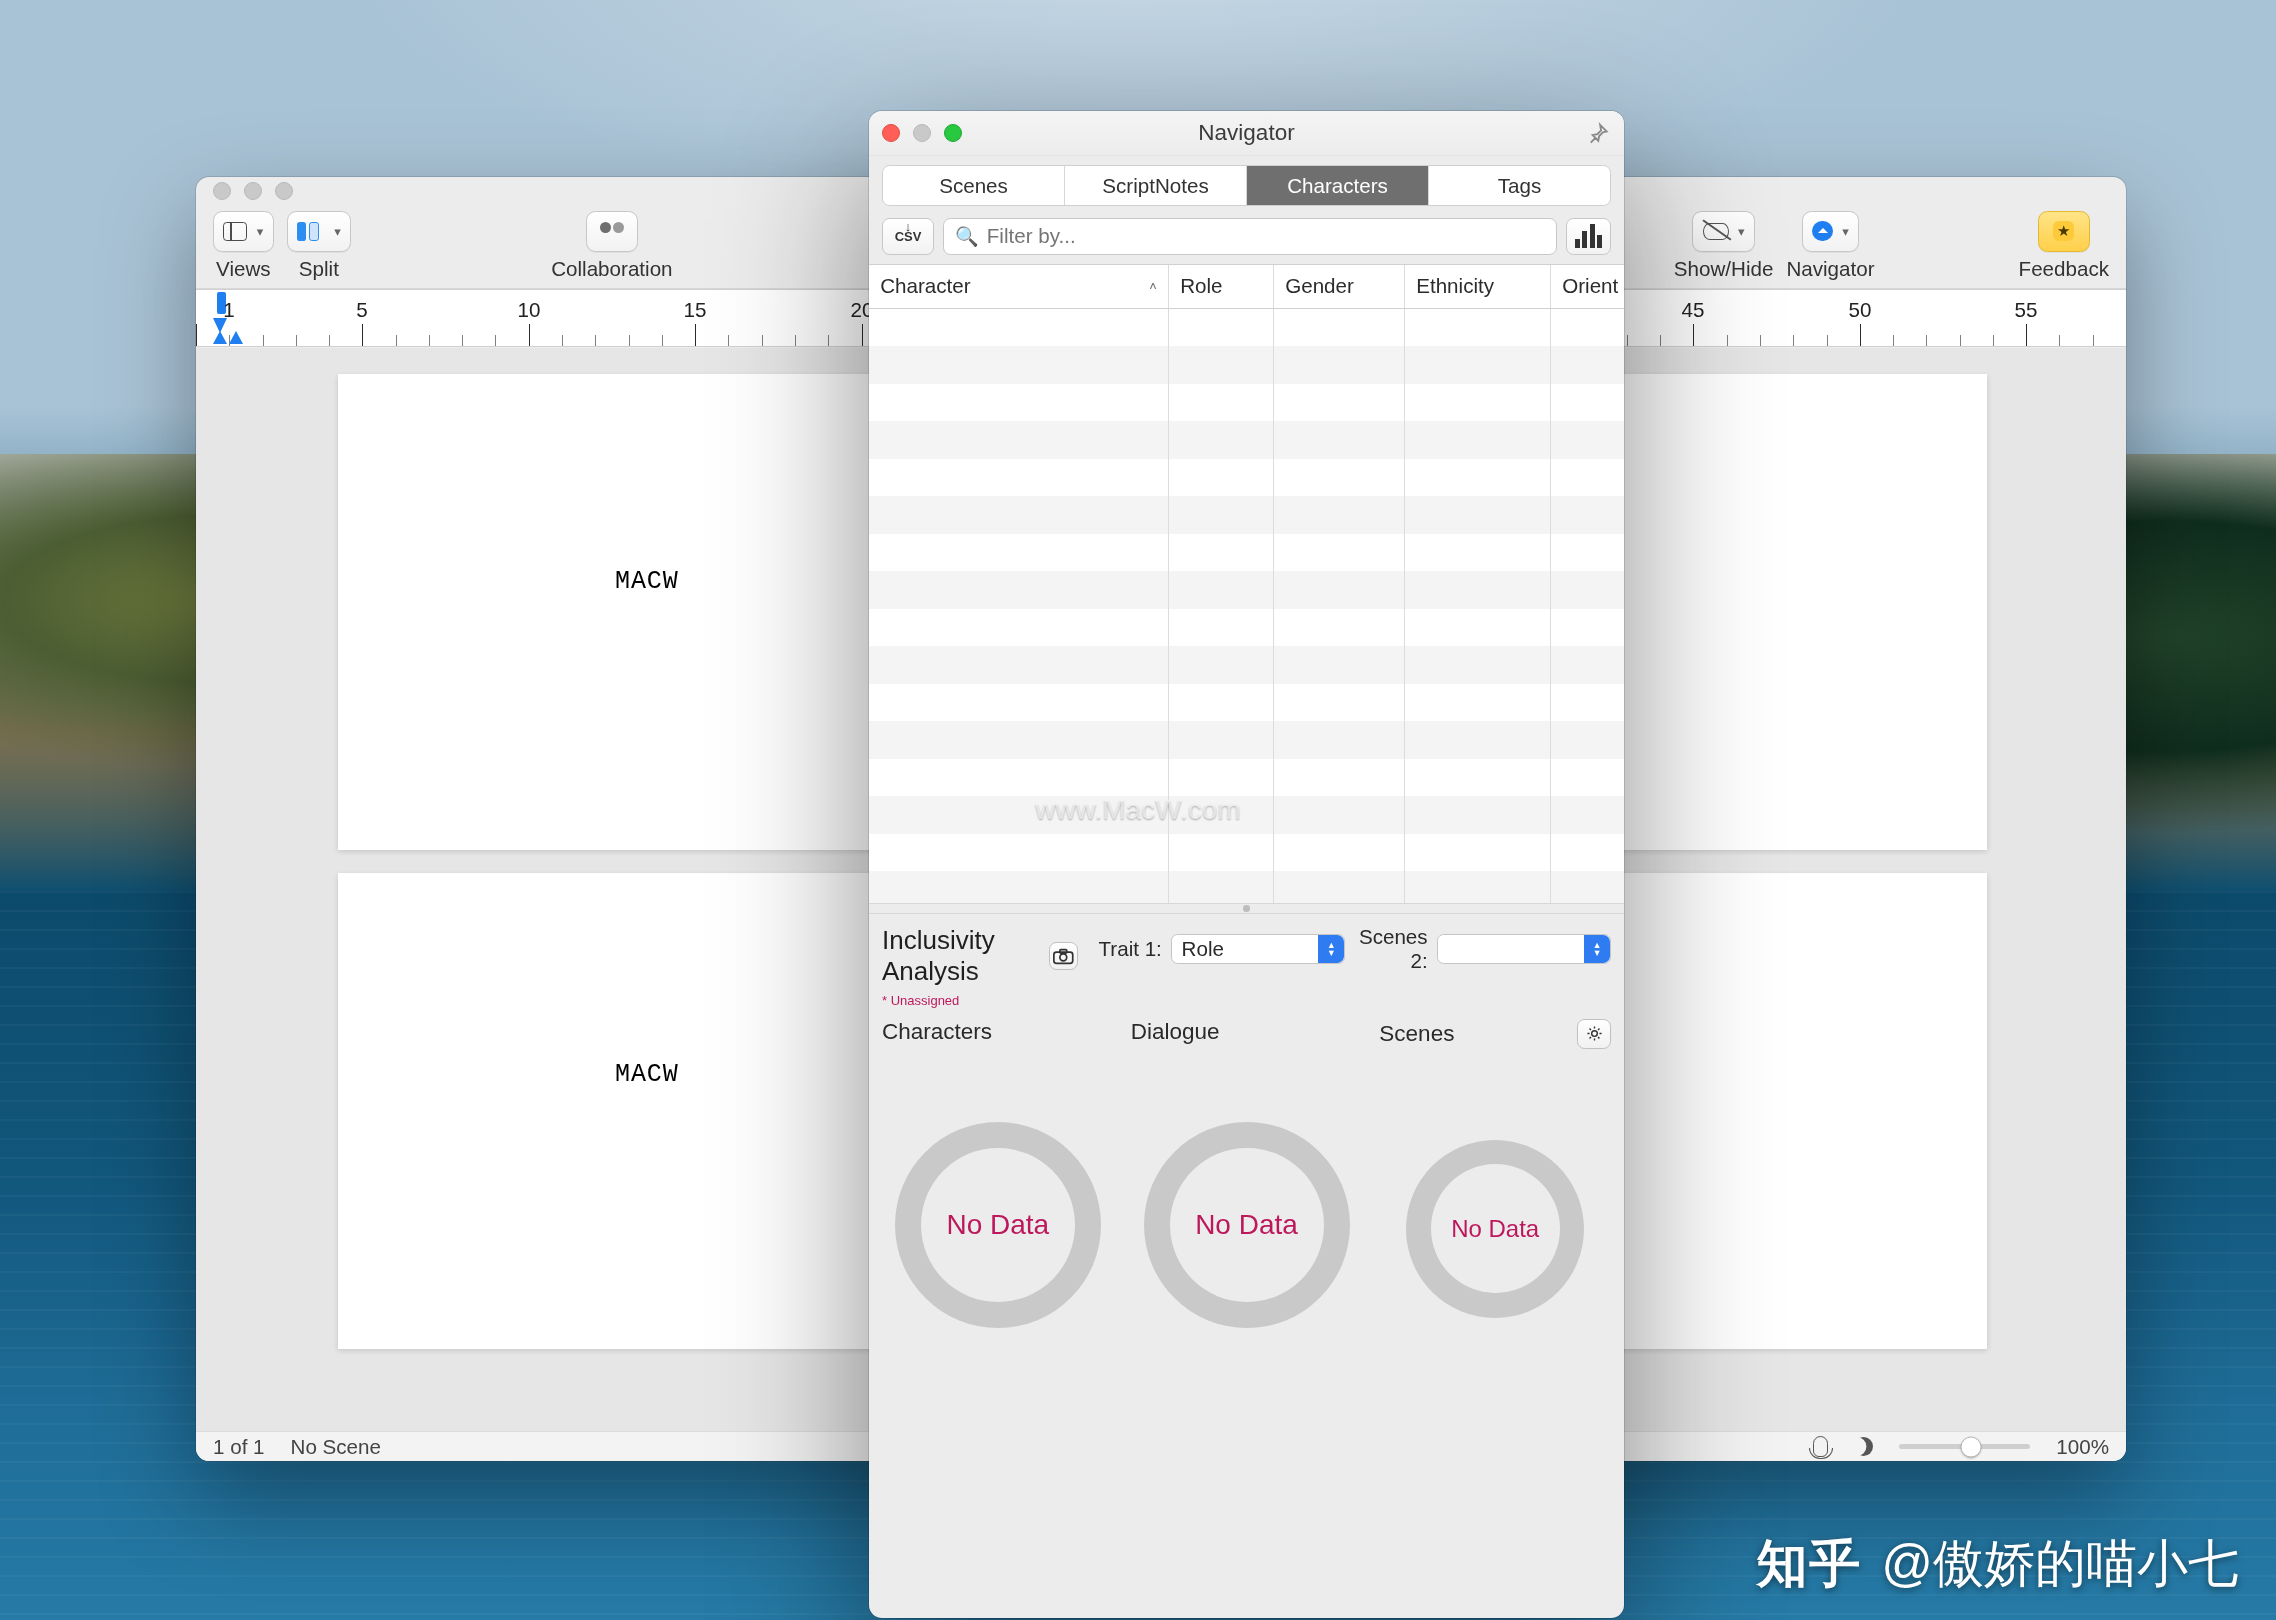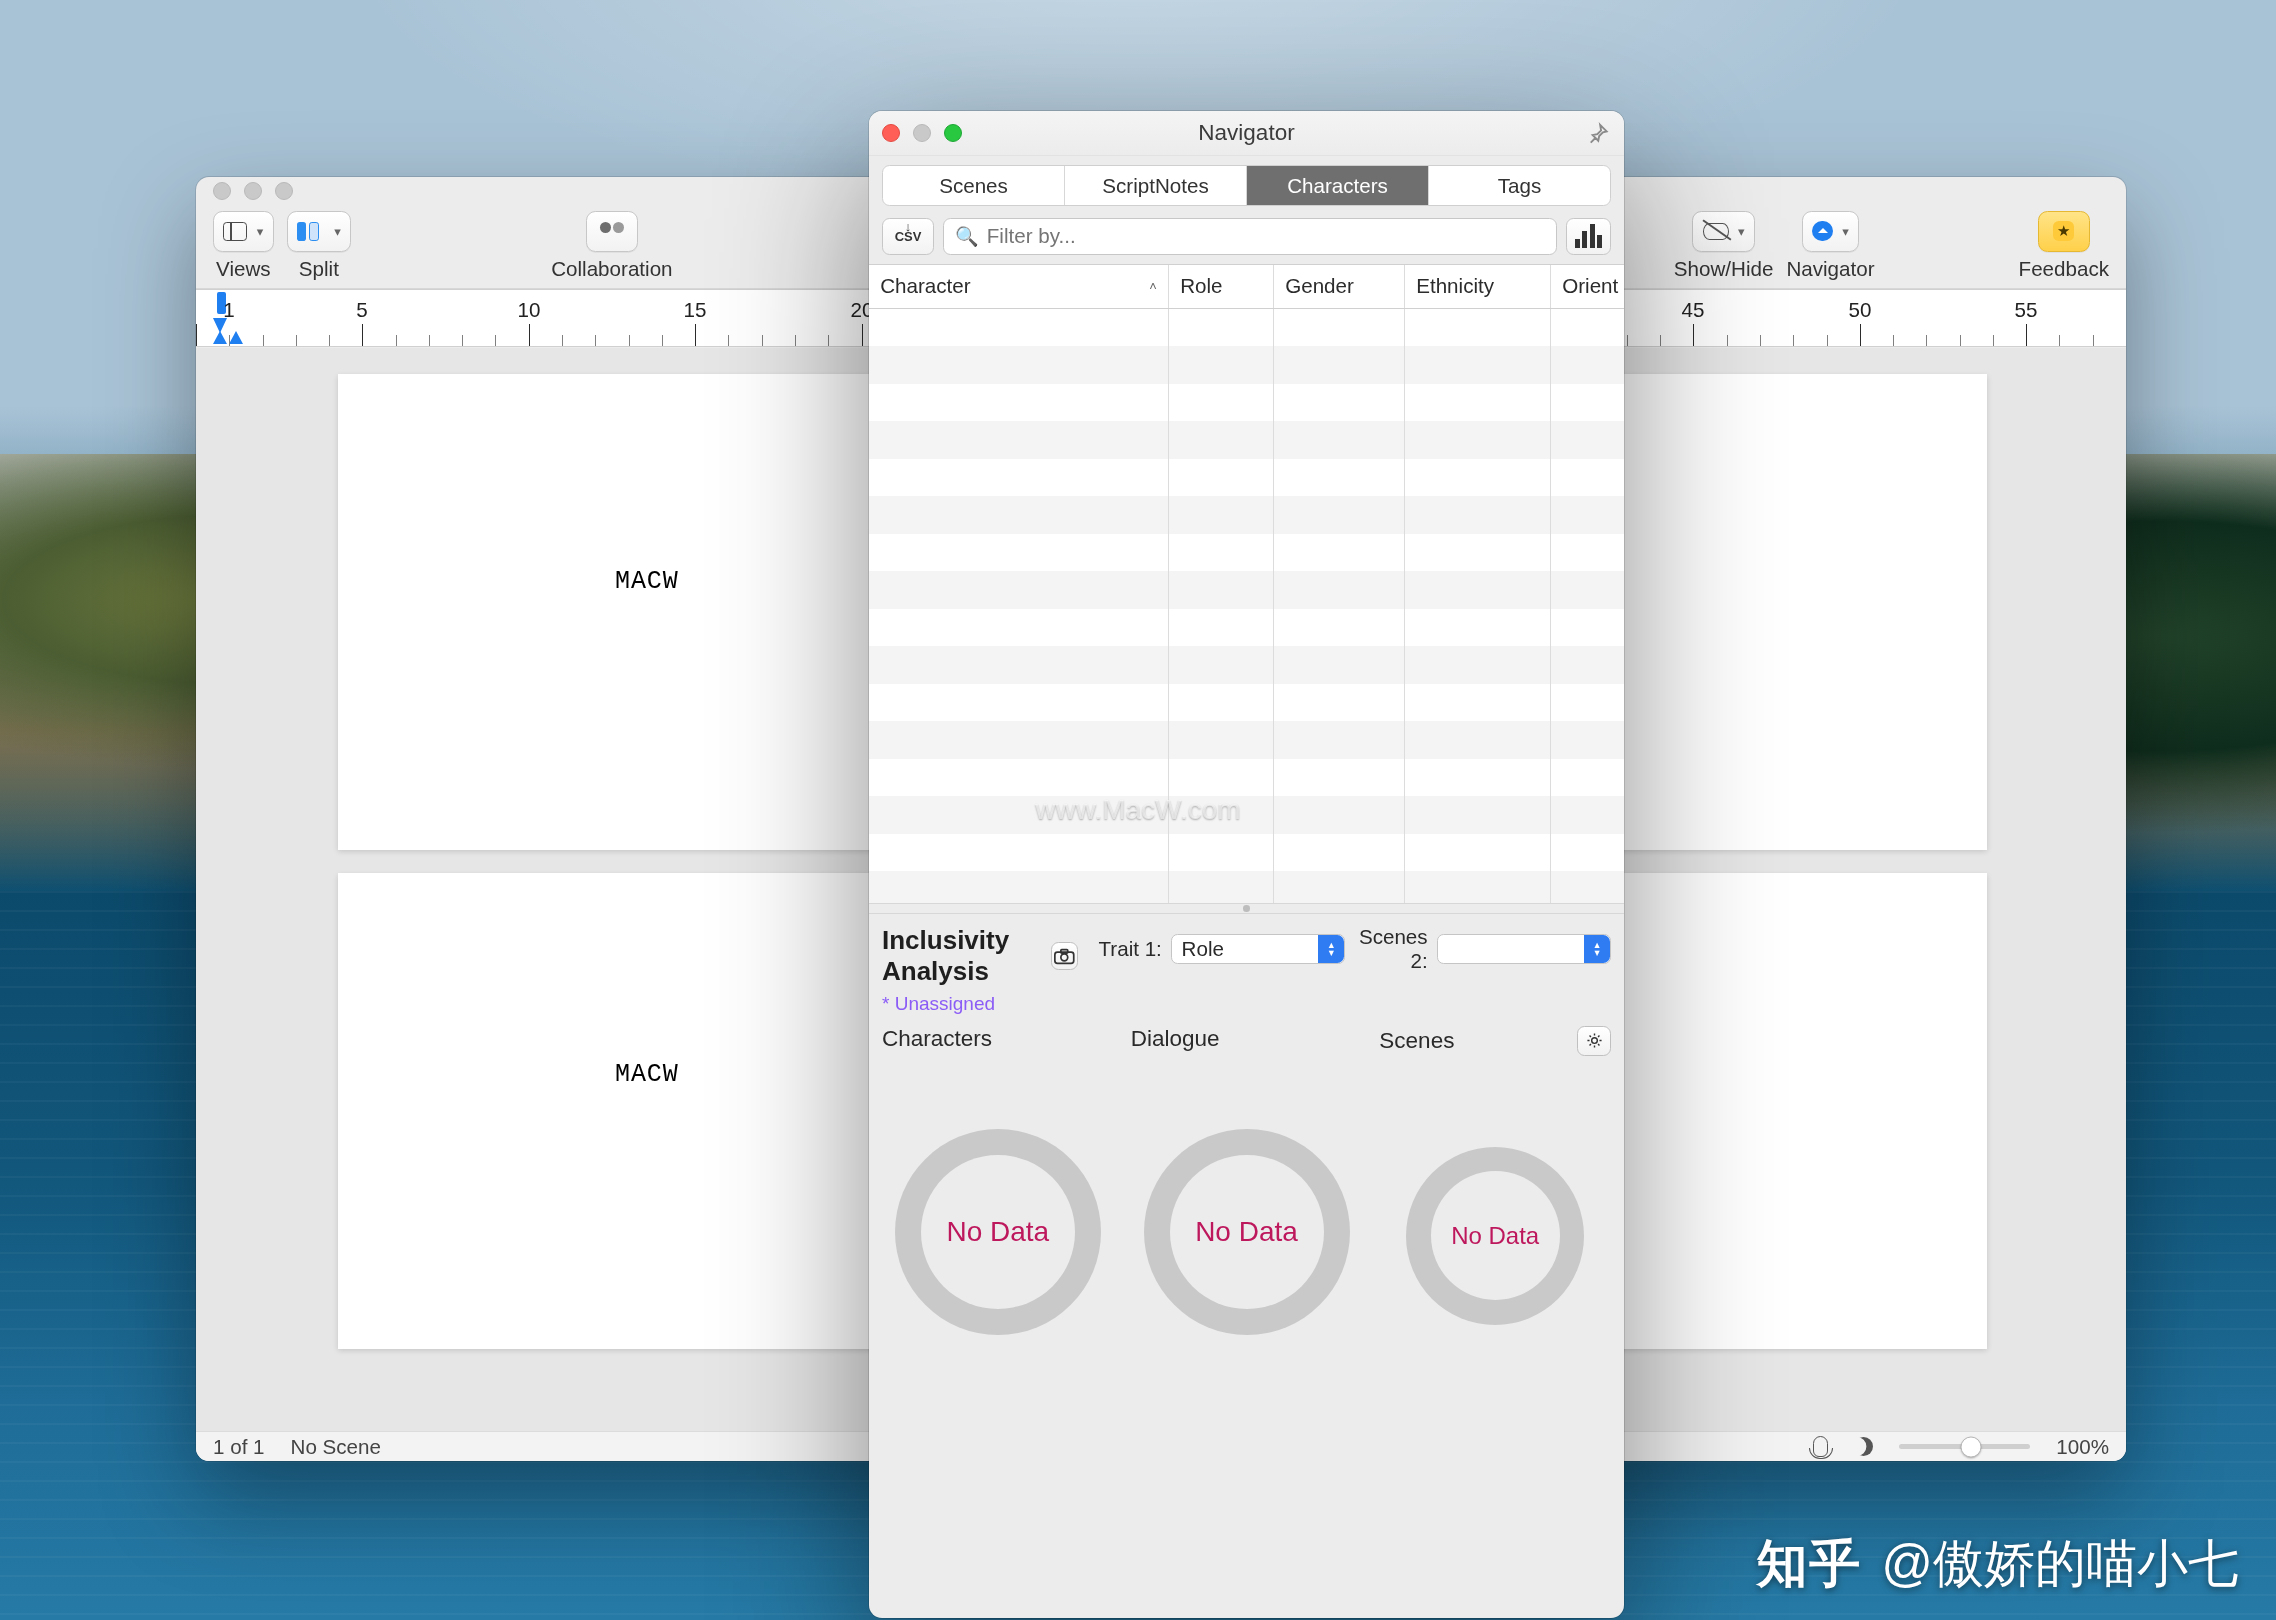--- a/index.html
+++ b/index.html
@@ -176,24 +176,24 @@
   .nav-table-body{height:594px;background:#fff}
   .rows{display:flex}
   .rows .colstripe{border-right:0.9px solid #dcdcdc}
   .striped{background:repeating-linear-gradient(180deg,#ffffff 0 37px,#f4f4f4 37px 75px)}
 
   .resize-grip{height:11.2px;display:flex;align-items:center;justify-content:center;background:#ececec;border-top:0.9px solid #d7d7d7;border-bottom:0.9px solid #d7d7d7}
   .resize-grip .dotg{width:6.6px;height:6.6px;background:#bdbdbd;border-radius:50%}
 
   .analysis{padding:11.2px 13px 5.6px;display:flex;align-items:flex-start;gap:11.2px}
   .analysis-left{display:flex;flex-direction:column;gap:5.6px}
-  .analysis-title{font-size:26px;font-weight:700;color:#1f1f1f;display:flex;align-items:center;gap:11.2px}
+  .analysis-title{font-size:26px;font-weight:400;color:#1f1f1f;display:flex;align-items:center;gap:11.2px}
   .cam-btn{width:39px;height:28px;border:0.9px solid #c0c0c0;border-radius:7.5px;background:linear-gradient(#fff,#f1f1f1);display:flex;align-items:center;justify-content:center}
   .cam-btn svg{width:20.6px;height:17px}
-  .analysis-sub{font-size:19px;color:#8b5cf6}
+  .analysis-sub{font-size:13px;color:#be185d}
   .trait-rows{margin-left:auto;display:flex;gap:9.4px}
   .trait-row{display:flex;align-items:center;gap:9.4px}
   .trait-label{font-size:20.6px;color:#2a2a2a;width:73px;text-align:right}
   .mac-select{width:174px;height:30px;border:0.9px solid #c5c5c5;border-radius:6.6px;background:#fff;display:flex;align-items:center;position:relative;padding:0 9.4px;font-size:20.6px;color:#2a2a2a}
   .mac-select .stepper{position:absolute;right:0;top:0;bottom:0;width:26px;background:#2f7cf2;border-radius:0 6.6px 6.6px 0;color:#fff;display:flex;flex-direction:column;align-items:center;justify-content:center;font-size:10.3px;line-height:8.4px}
   .mac-select .stepper span{display:block}
 
   .cards{display:flex;gap:17px;padding:5.6px 13px 13px}
   .card{flex:1;display:flex;flex-direction:column;gap:11.2px}
   .card-title-row{display:flex;align-items:center}

